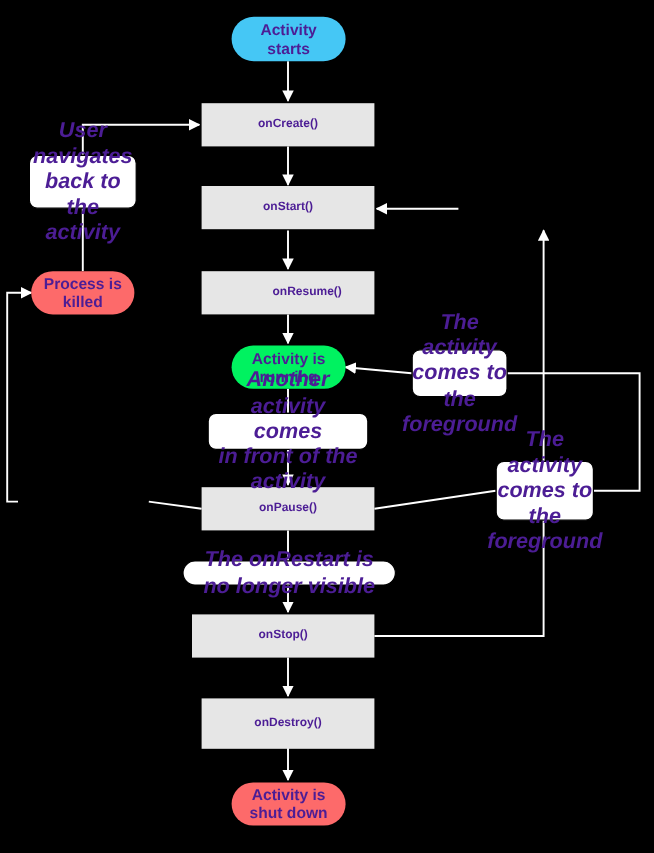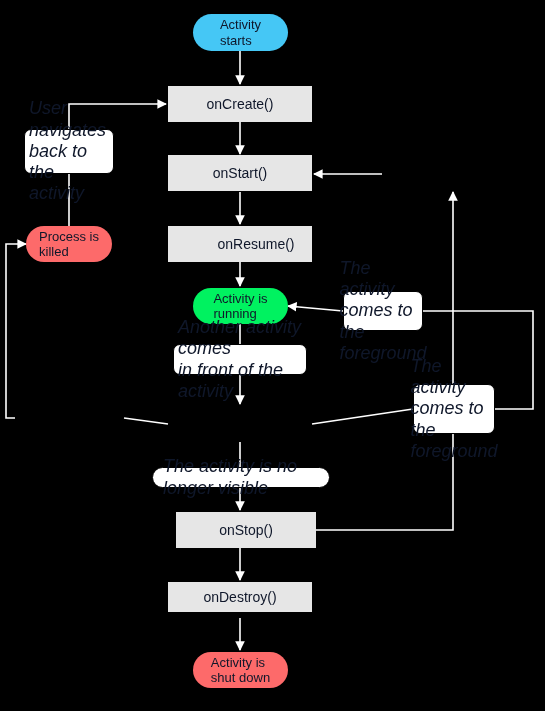--- a/index.html
+++ b/index.html
@@ -15,30 +15,31 @@
     background: #000000;
     overflow: hidden;
     font-family: "Liberation Sans", sans-serif;
   }
   .node {
     position: absolute;
     box-sizing: border-box;
     display: flex;
     align-items: center;
     justify-content: center;
-    text-align: left;
-    color: #0f172a;
+    text-align: center;
+    color: #4c1d95;
     line-height: 1.18;
     white-space: pre-line;
+    font-weight: bold;
   }
   
   .method-box {
     background: #e6e6e6;
     border: 0;
-    font-size: 14px;
+    font-size: 10px;
     font-style: normal;
   }
   
   .state-pill {
     border-radius: 999px;
     font-size: 13px;
   }
   .state-start {
     background: #45c7f5;
   }
@@ -123,36 +124,37 @@
   <div class="node state-pill state-killed" style="left:193px;top:652px;width:95px;height:36px;">Activity is
 shut down</div>
 
   <div class="node method-box" style="left:168px;top:86px;width:144px;height:36px;">onCreate()</div>
 
   <div class="node method-box" style="left:168px;top:155px;width:144px;height:36px;">onStart()</div>
 
 
   <div class="node method-box" style="left:168px;top:226px;width:144px;height:36px;padding-left:32px;">onResume()</div>
 
+  <div class="node method-box" style="left:168px;top:406px;width:144px;height:36px;">onPause()</div>
 
-  <div class="node method-box" style="left:176px;top:512px;width:140px;height:36px;">onStop()</div>
+  <div class="node method-box" style="left:160px;top:512px;width:152px;height:36px;">onStop()</div>
 
-  <div class="node method-box" style="left:168px;top:582px;width:144px;height:30px;">onDestroy()</div>
+  <div class="node method-box" style="left:168px;top:582px;width:144px;height:42px;">onDestroy()</div>
 
   <div class="node condition" style="left:24px;top:129px;width:90px;height:45px;">User navigates
 back to the
 activity</div>
 
   <div class="node condition" style="left:343px;top:291px;width:80px;height:40px;">The activity
 comes to the
 foreground</div>
 
   <div class="node condition" style="left:173px;top:344px;width:134px;height:31px;">Another activity comes
 in front of the activity</div>
 
 
   <div class="node condition" style="left:413px;top:384px;width:82px;height:50px;">The activity
 comes to the
 foreground</div>
 
-  <div class="node condition condition-pill" style="left:152px;top:467px;width:178px;height:21px;">The activity is no longer visible</div>
+  <div class="node condition condition-pill" style="left:152px;top:467px;width:178px;height:21px;">The onRestart is no longer visible</div>
 
 </div>
 
 </body></html>

